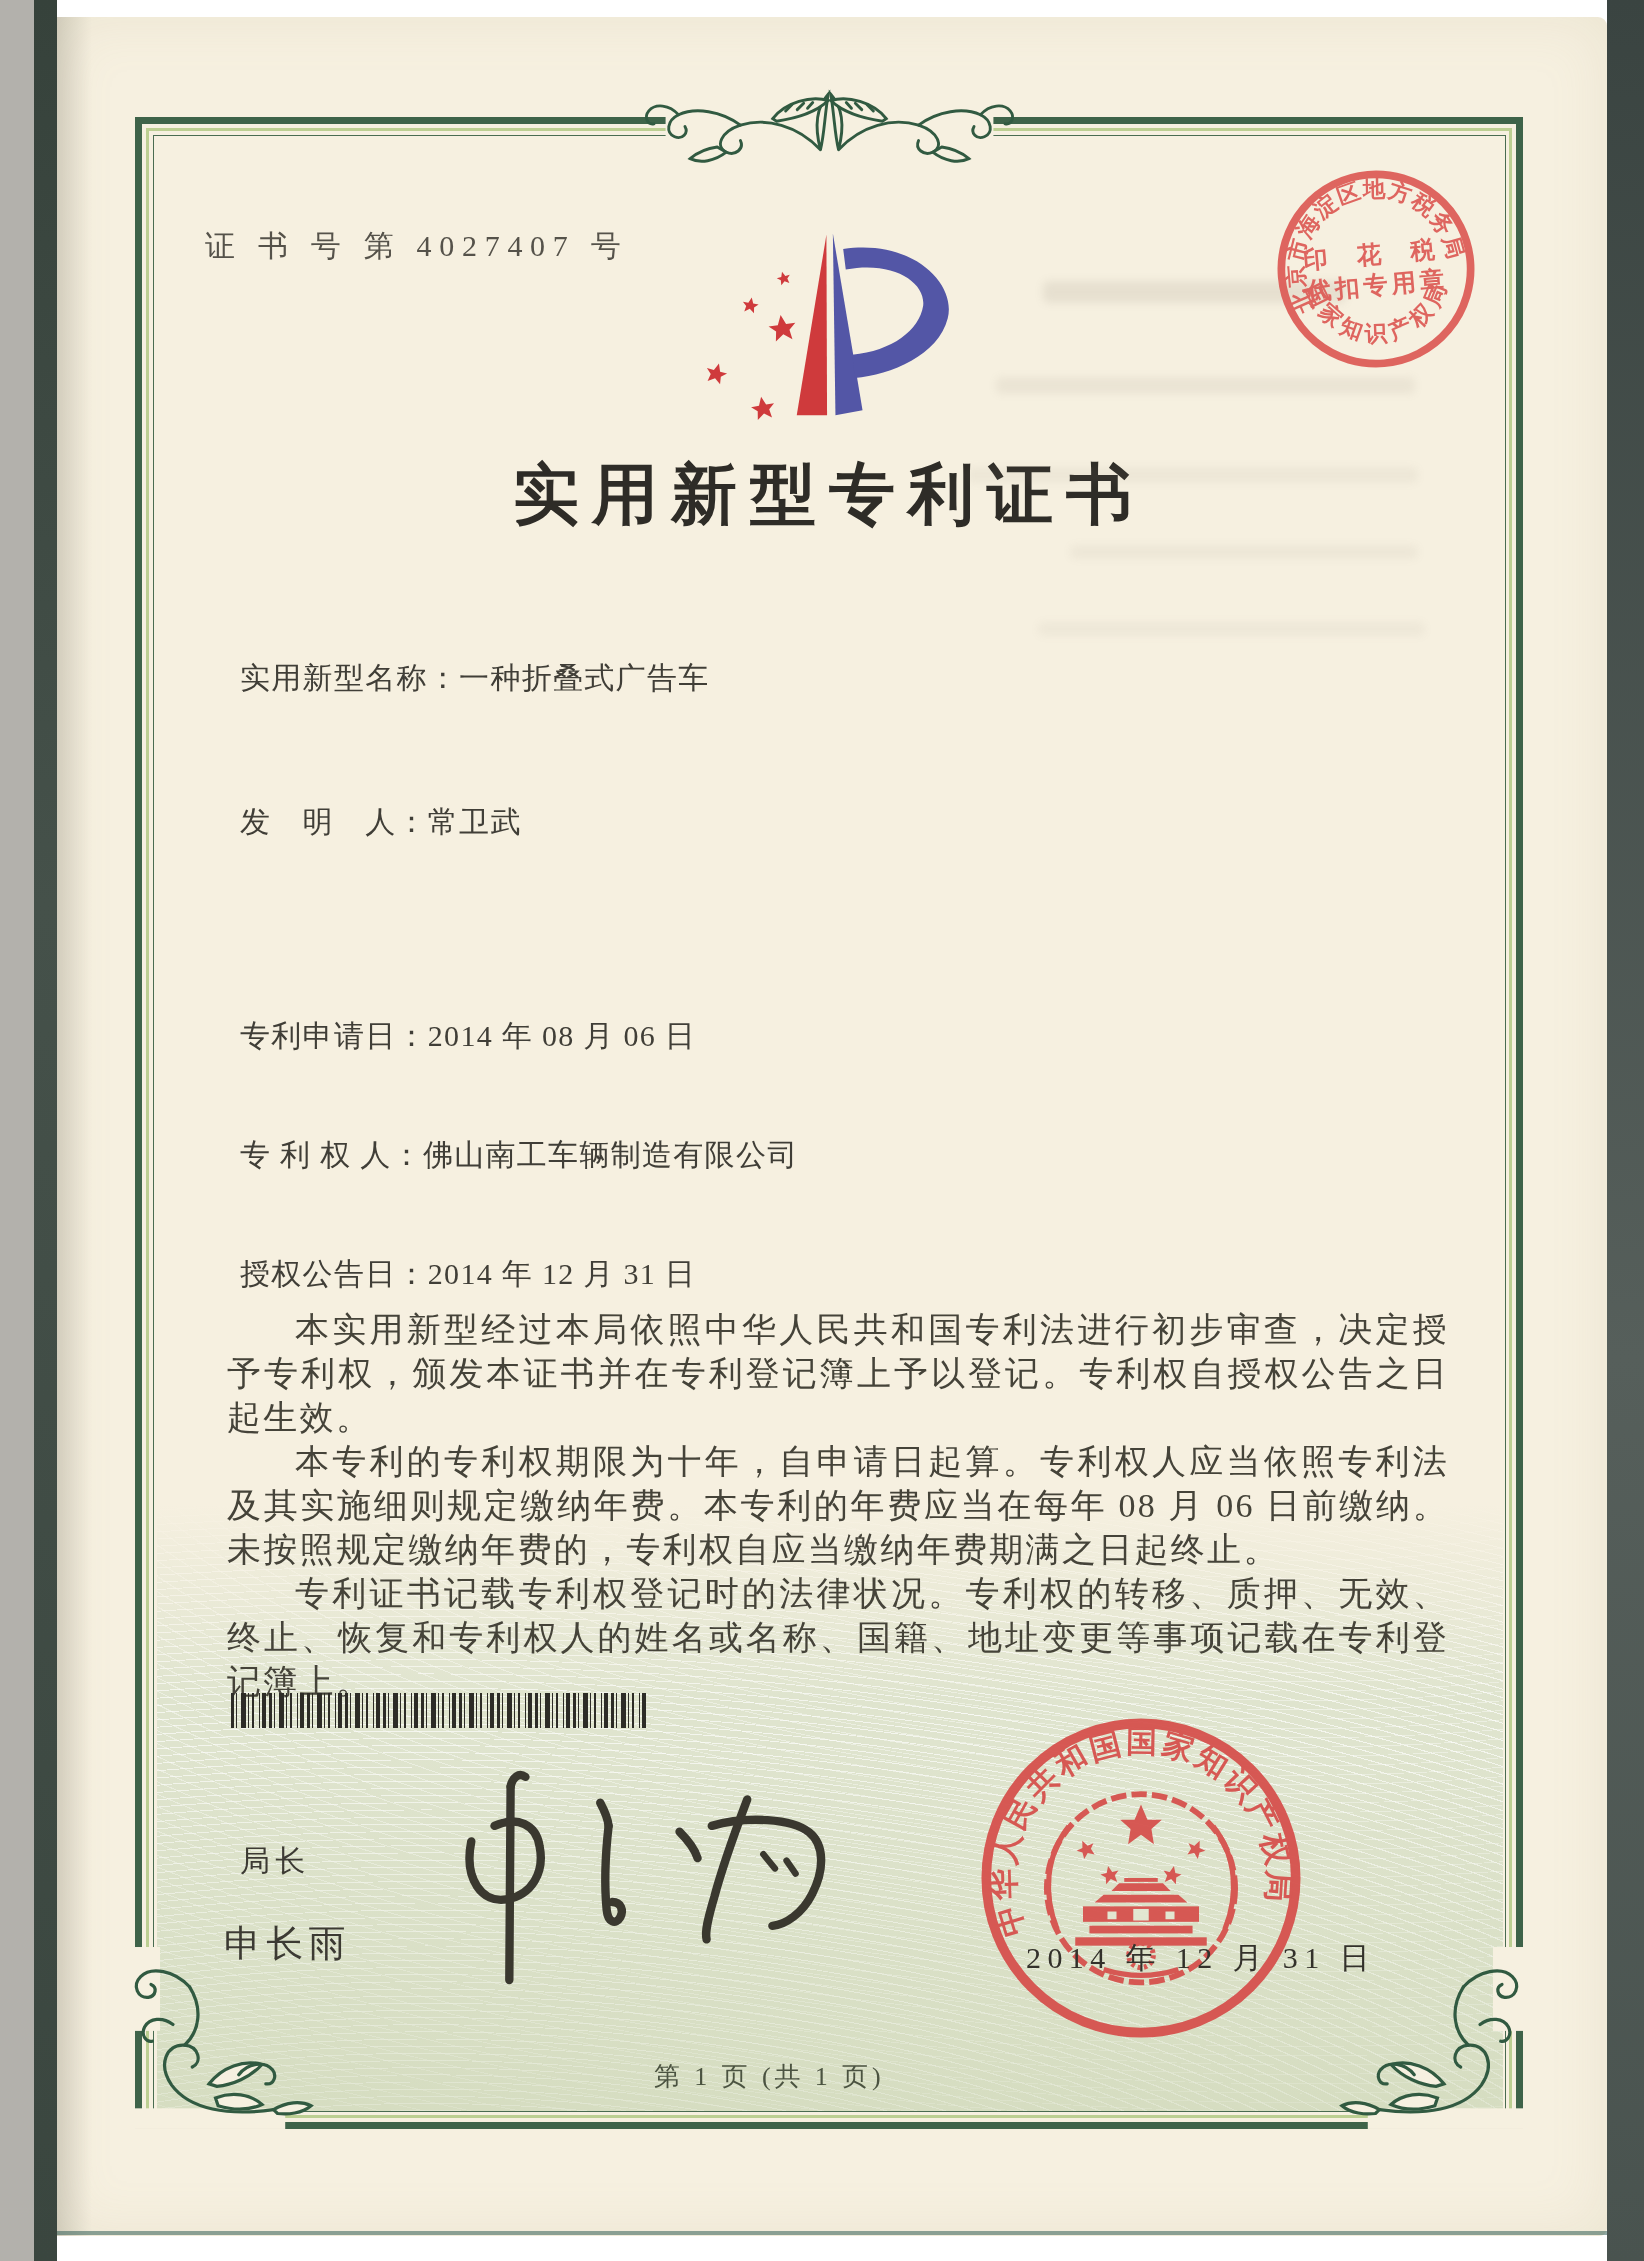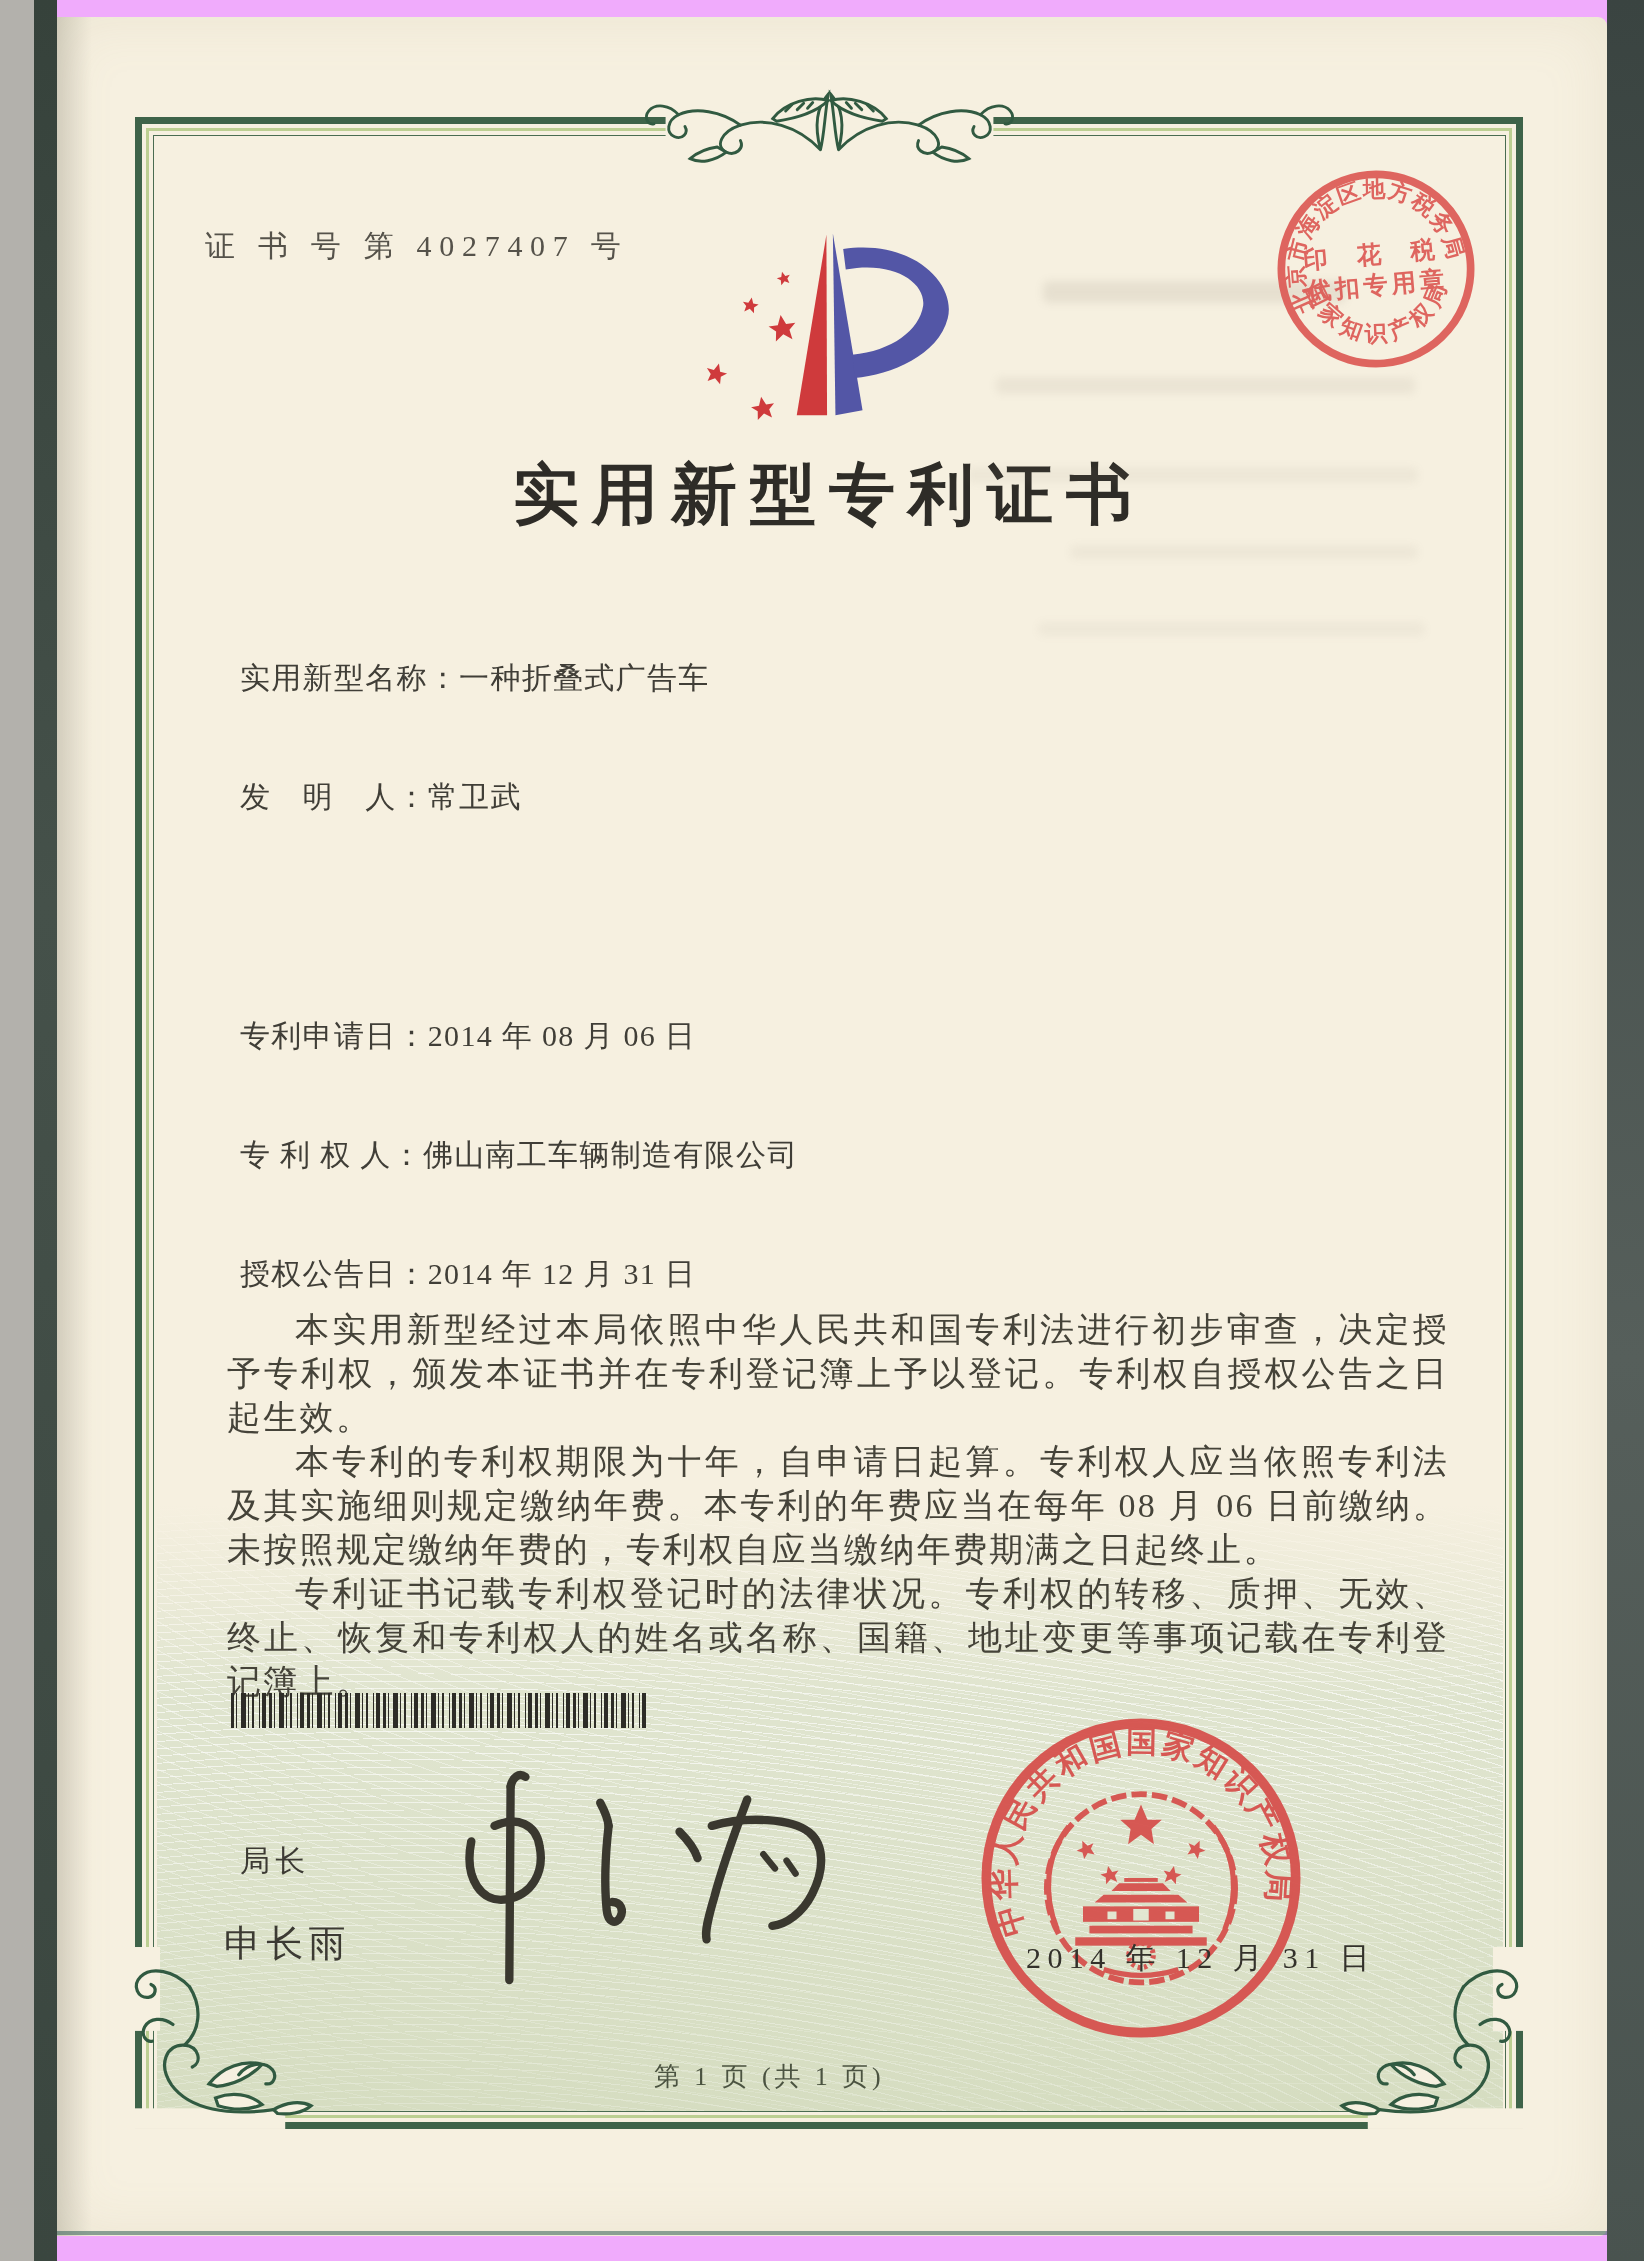--- a/index.html
+++ b/index.html
@@ -1,16 +1,16 @@
 <!DOCTYPE html>
 <html style="font-size:10.3px"><head>
 <meta charset="utf-8">
 <style>
   html,body{margin:0;padding:0;background:#181713;}
-  .stage{position:relative;width:1644px;height:2261px;background:#f0abfc;overflow:hidden;
+  .stage{position:relative;width:1644px;height:2261px;background:#ffffff;overflow:hidden;
          font-family:"Liberation Serif","DejaVu Serif",serif;}
   .abs{position:absolute;}
   
   .gray-strip{left:0;top:0;width:34px;height:2261px;background:#b3b1ac;}
   .spine{left:34px;top:0;width:23px;height:2261px;background:linear-gradient(180deg,#36423b,#45514a 40%,#3a463f);}
   .right-strip{left:1607px;top:0;width:37px;height:2261px;background:linear-gradient(180deg,#3a4441,#565f5b 60%,#49534f);}
   
   .paper{left:57px;top:17px;width:1550px;height:2219px;background:#f6f0e0;border-radius:0 9px 7.7px 0;
          box-shadow:inset 0 0 58px rgba(178,160,122,.14);}
   .paper-shade{left:57px;top:17px;width:35px;height:2219px;background:linear-gradient(90deg,rgba(55,55,45,.16),rgba(55,55,45,0));}
@@ -164,21 +164,21 @@
         <textPath href="#stampBottomArc">国家知识产权局</textPath>
       </text>
       <text x="160" y="150" text-anchor="middle" font-size="38" font-weight="bold" fill="#dd5a55" stroke="none" letter-spacing="18">印 花 税</text>
       <text x="160" y="198" text-anchor="middle" font-size="38" font-weight="bold" fill="#dd5a55" stroke="none" letter-spacing="6">代扣专用章</text>
     </g>
   </svg>
 
   <div class="abs field" style="top:658px;">实用新型名称：一种折叠式广告车</div>
 
   <div class="abs title">实用新型专利证书</div>
-  <div class="abs field" style="top:777px;font-family:Liberation Mono, monospace;">发　明　人：常卫武</div>
+  <div class="abs field" style="top:802px;font-family:Liberation Mono, monospace;">发　明　人：常卫武</div>
   <div class="abs field" style="top:1016px;">专利申请日：2014 年 08 月 06 日</div>
   <div class="abs field" style="top:1135px;">专 利 权 人：佛山南工车辆制造有限公司</div>
   <div class="abs field" style="top:1254px;">授权公告日：2014 年 12 月 31 日</div>
 
   <div class="abs paras">
     <p>本实用新型经过本局依照中华人民共和国专利法进行初步审查，决定授予专利权，颁发本证书并在专利登记簿上予以登记。专利权自授权公告之日起生效。</p>
     <p>本专利的专利权期限为十年，自申请日起算。专利权人应当依照专利法及其实施细则规定缴纳年费。本专利的年费应当在每年 08 月 06 日前缴纳。未按照规定缴纳年费的，专利权自应当缴纳年费期满之日起终止。</p>
     <p>专利证书记载专利权登记时的法律状况。专利权的转移、质押、无效、终止、恢复和专利权人的姓名或名称、国籍、地址变更等事项记载在专利登记簿上。</p>
   </div>
 

